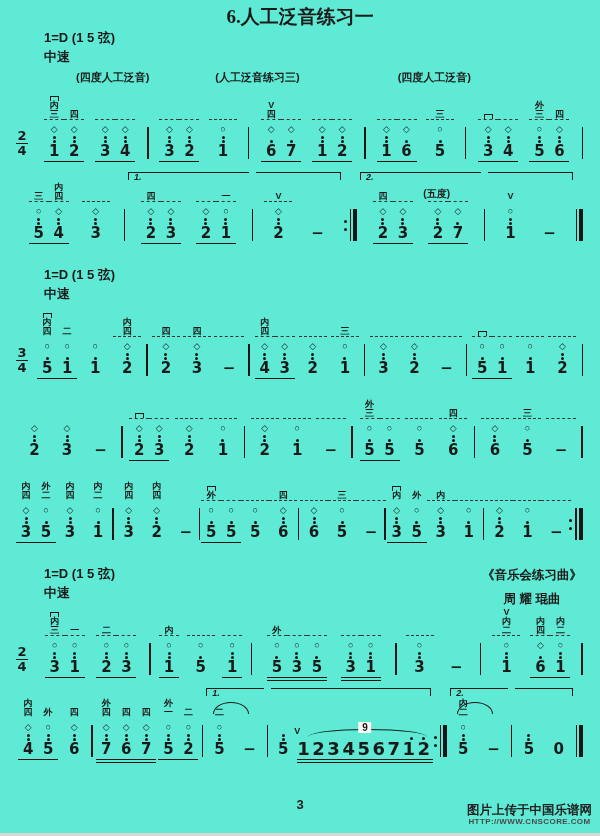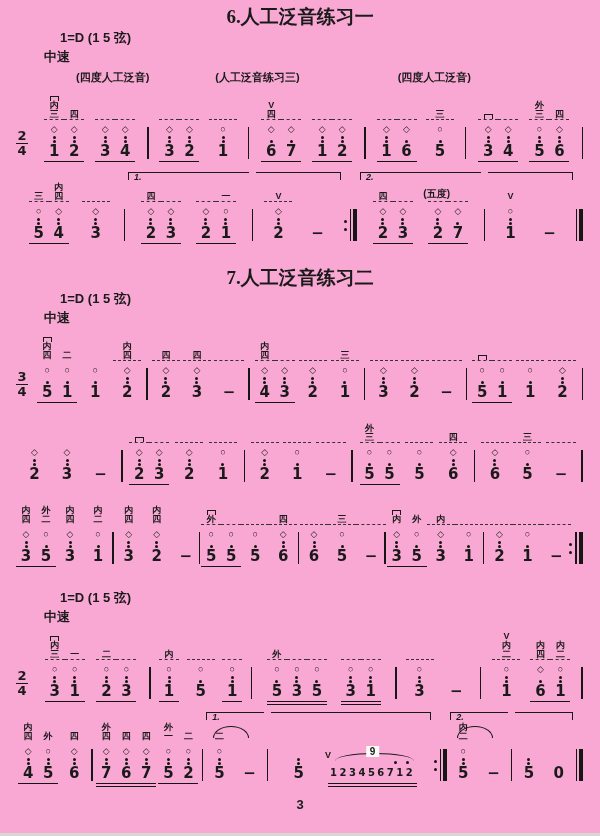--- a/index.html
+++ b/index.html
@@ -1,24 +1,24 @@
 <!DOCTYPE html>
 <html><head>
 <meta charset="utf-8">
 <style>
   html,body{margin:0;padding:0;background:#e8e8e4;}
-  .page{width:600px;height:836px;margin:0 auto;background:#f9a8d4;position:relative;
+  .page{width:600px;height:836px;margin:0 auto;background:#5eead4;position:relative;
         overflow:hidden;box-sizing:border-box;padding:6px 16px 15px;color:#1a1a1a;
         font-family:"Liberation Sans",sans-serif;border-bottom:3px solid #d8d8d4;}
   
   .exercise{position:relative;}
   .exercise + .exercise{margin-top:18px;}
   .ex-title{text-align:center;font-weight:bold;font-size:19px;line-height:22px;
             font-family:"Liberation Serif",serif;}
-  .keyline{font-weight:bold;font-size:13px;line-height:16px;margin-left:44px;margin-top:2px;}
+  .keyline{font-weight:bold;font-size:13px;line-height:16px;margin-left:28px;margin-top:2px;}
   .tempo{font-weight:bold;font-size:13px;line-height:16px;margin-left:28px;margin-top:3px;}
   .credits{position:absolute;right:2px;top:-2px;text-align:center;font-weight:bold;
            font-size:12.5px;line-height:1.9;}
   .annrow{display:flex;font-weight:bold;font-size:11px;margin-top:5px;}
   .annrow span:nth-child(1){margin-left:60px;}
   .annrow span:nth-child(2){margin-left:66px;}
   .annrow span:nth-child(3){margin-left:98px;}
   
   .sys-row{display:flex;align-items:stretch;min-height:78px;margin-top:4px;}
   .measure{position:relative;display:flex;align-items:flex-end;justify-content:space-evenly;
@@ -67,21 +67,21 @@
   .runcol{min-width:0;}
   .tz{position:relative;height:12px;width:100%;}
   .tarc{position:absolute;left:8%;right:4%;top:4px;height:7px;
         border-top:1.5px solid #181818;border-radius:50% 50% 0 0 / 100% 100% 0 0;}
   .tlab{position:absolute;top:-3px;left:50%;transform:translateX(-50%);font-weight:bold;
         font-size:10px;background:#fbfbf8;padding:0 4px;z-index:1;}
   .tv{position:absolute;left:-3px;top:1px;font-weight:bold;font-size:9px;}
   .hdots{display:flex;justify-content:flex-end;gap:9px;padding-right:8px;height:4px;width:100%;
          box-sizing:border-box;}
   .hdots .dot{margin-top:0;}
-  .rnum{font-size:10px;letter-spacing:2.5px;padding:0 2px;}
+  .rnum{font-size:18px;letter-spacing:2.5px;padding:0 2px;}
   
   .footer{position:absolute;left:0;right:0;bottom:6px;height:30px;}
   .pagenum{text-align:center;font-weight:bold;font-size:13px;}
   .wm{position:absolute;right:8px;bottom:0;text-align:center;}
   .wm1{font-size:12.5px;font-weight:bold;color:#222;line-height:14px;}
   .wm2{font-size:8px;font-weight:bold;color:#4a4a4a;letter-spacing:.4px;line-height:10px;}
 </style>
 </head>
 <body>
 
@@ -672,21 +672,20 @@
             </div>
           </div>
           <div class="barwrap">
             <div class="bl"></div>
             <div class="bl thick"></div>
           </div>
         </div>
       </section>
       <section class="exercise">
         <div class="ex-header">
-          <div class="ex-title">7.人工泛音练习二</div>
           <div class="keyline">1=D (1 5 弦)</div>
           <div class="tempo">中速</div>
         </div>
         <div class="sys-row">
           <div class="ts">
             <span>3</span>
             <div class="tsline"></div>
             <span>4</span>
           </div>
           <div class="measure" style="flex-grow: 5.1;">
@@ -1535,20 +1534,24 @@
               <div class="dot"></div>
               <div class="dot"></div>
             </div>
             <div class="bl"></div>
             <div class="bl thick"></div>
           </div>
         </div>
       </section>
       <section class="exercise">
         <div class="ex-header">
+          <div class="credits">
+            <div>《音乐会练习曲》</div>
+            <div>周 耀 琨曲</div>
+          </div>
           <div class="keyline">1=D (1 5 弦)</div>
           <div class="tempo">中速</div>
         </div>
         <div class="sys-row">
           <div class="ts">
             <span>2</span>
             <div class="tsline"></div>
             <span>4</span>
           </div>
           <div class="measure" style="flex-grow: 4.4;">
@@ -2139,14 +2142,18 @@
           </div>
           <div class="barwrap">
             <div class="bl"></div>
             <div class="bl thick"></div>
           </div>
         </div>
       </section>
     </div>
   <div class="footer">
     <div class="pagenum">3</div>
+    <div class="wm">
+      <div class="wm1">图片上传于中国乐谱网</div>
+      <div class="wm2">HTTP://WWW.CNSCORE.COM</div>
+    </div>
   </div>
 </div>
 
 </body></html>

